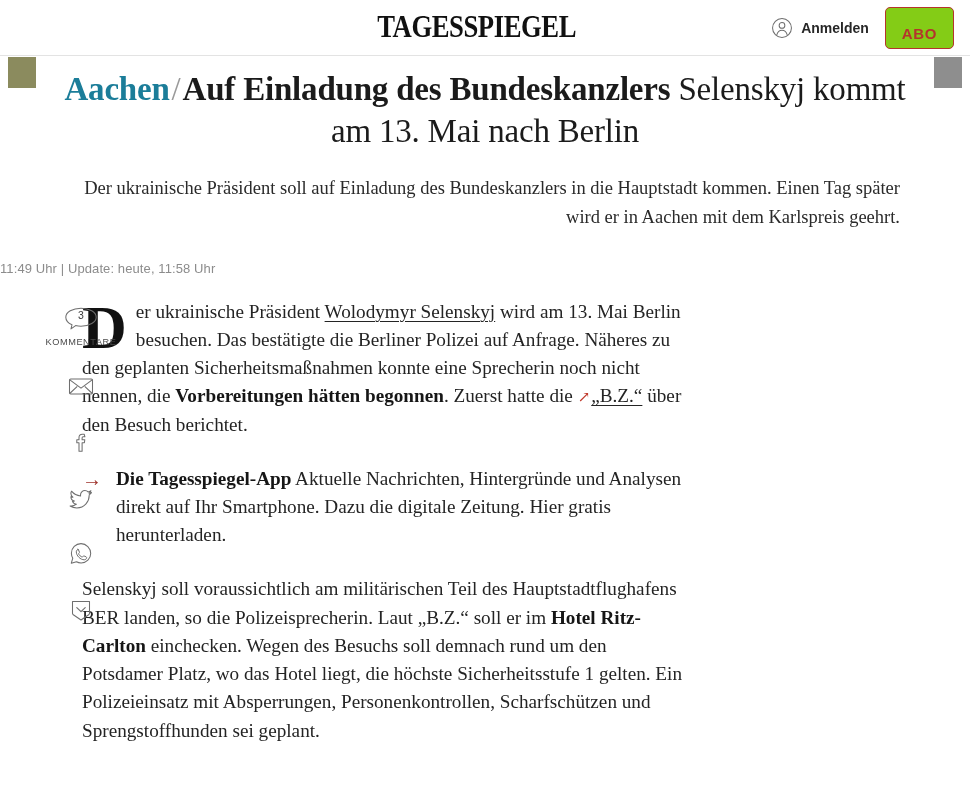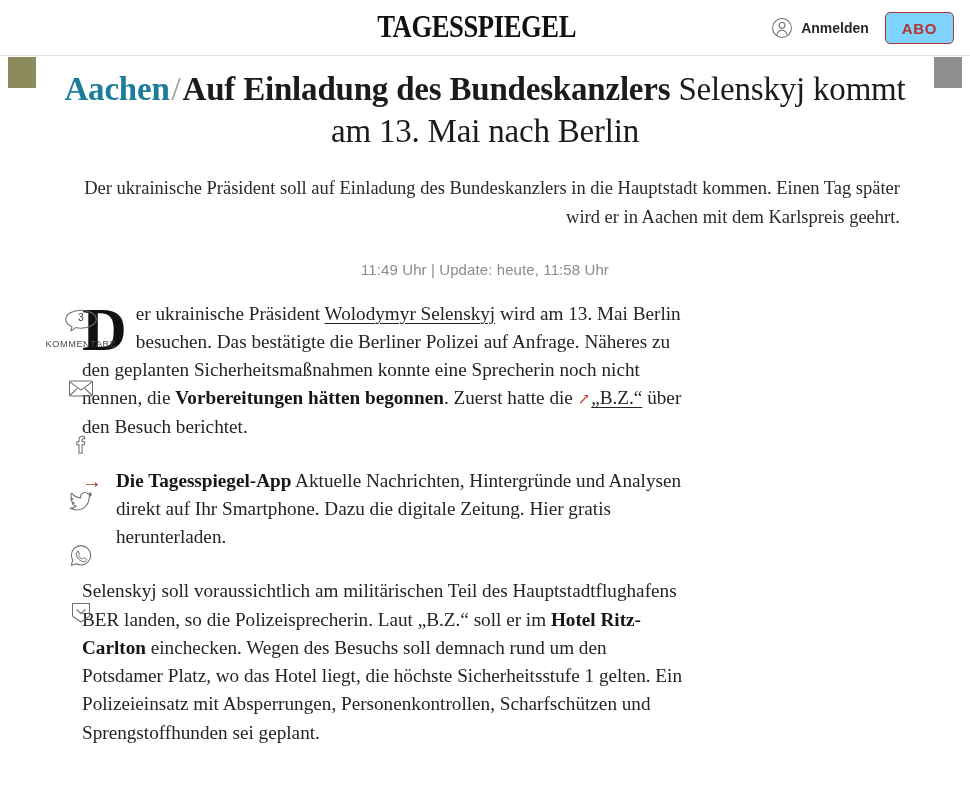--- a/index.html
+++ b/index.html
@@ -98,24 +98,24 @@
     font-size: 14px;
     font-weight: 700;
     color: #272727;
   }
   .abo-btn {
     font-family: "Liberation Sans", sans-serif;
     font-size: 15px;
     font-weight: 700;
     letter-spacing: .6px;
     color: #b5342c;
-    background: #7dd3fc;
+    background: #84cc16;
     border: 1.4px solid #b5342c;
     border-radius: 5px;
-    padding: 8px 16px 7px;
+    padding: 18px 16px 7px;
     cursor: pointer;
     line-height: 1;
   }
 
   
   .edge-block {
     position: absolute;
     height: 31px;
     top: 57px;
   }
@@ -146,23 +146,23 @@
     width: 830px;
     text-align: right;
     font-size: 18.5px;
     line-height: 1.52;
     color: #2a2a2a;
     font-weight: 400;
   }
 
   .timestamp {
     margin: 30px auto 0;
-    text-align: center;
-    font-family: "Liberation Sans", sans-serif;
-    font-size: 15px;
+    text-align: left;
+    font-family: "Liberation Sans", sans-serif;
+    font-size: 13px;
     color: #8c8c8c;
     letter-spacing: .1px;
   }
 
   
   .body-wrap {
     position: relative;
     margin-top: 22px;
   }
 

